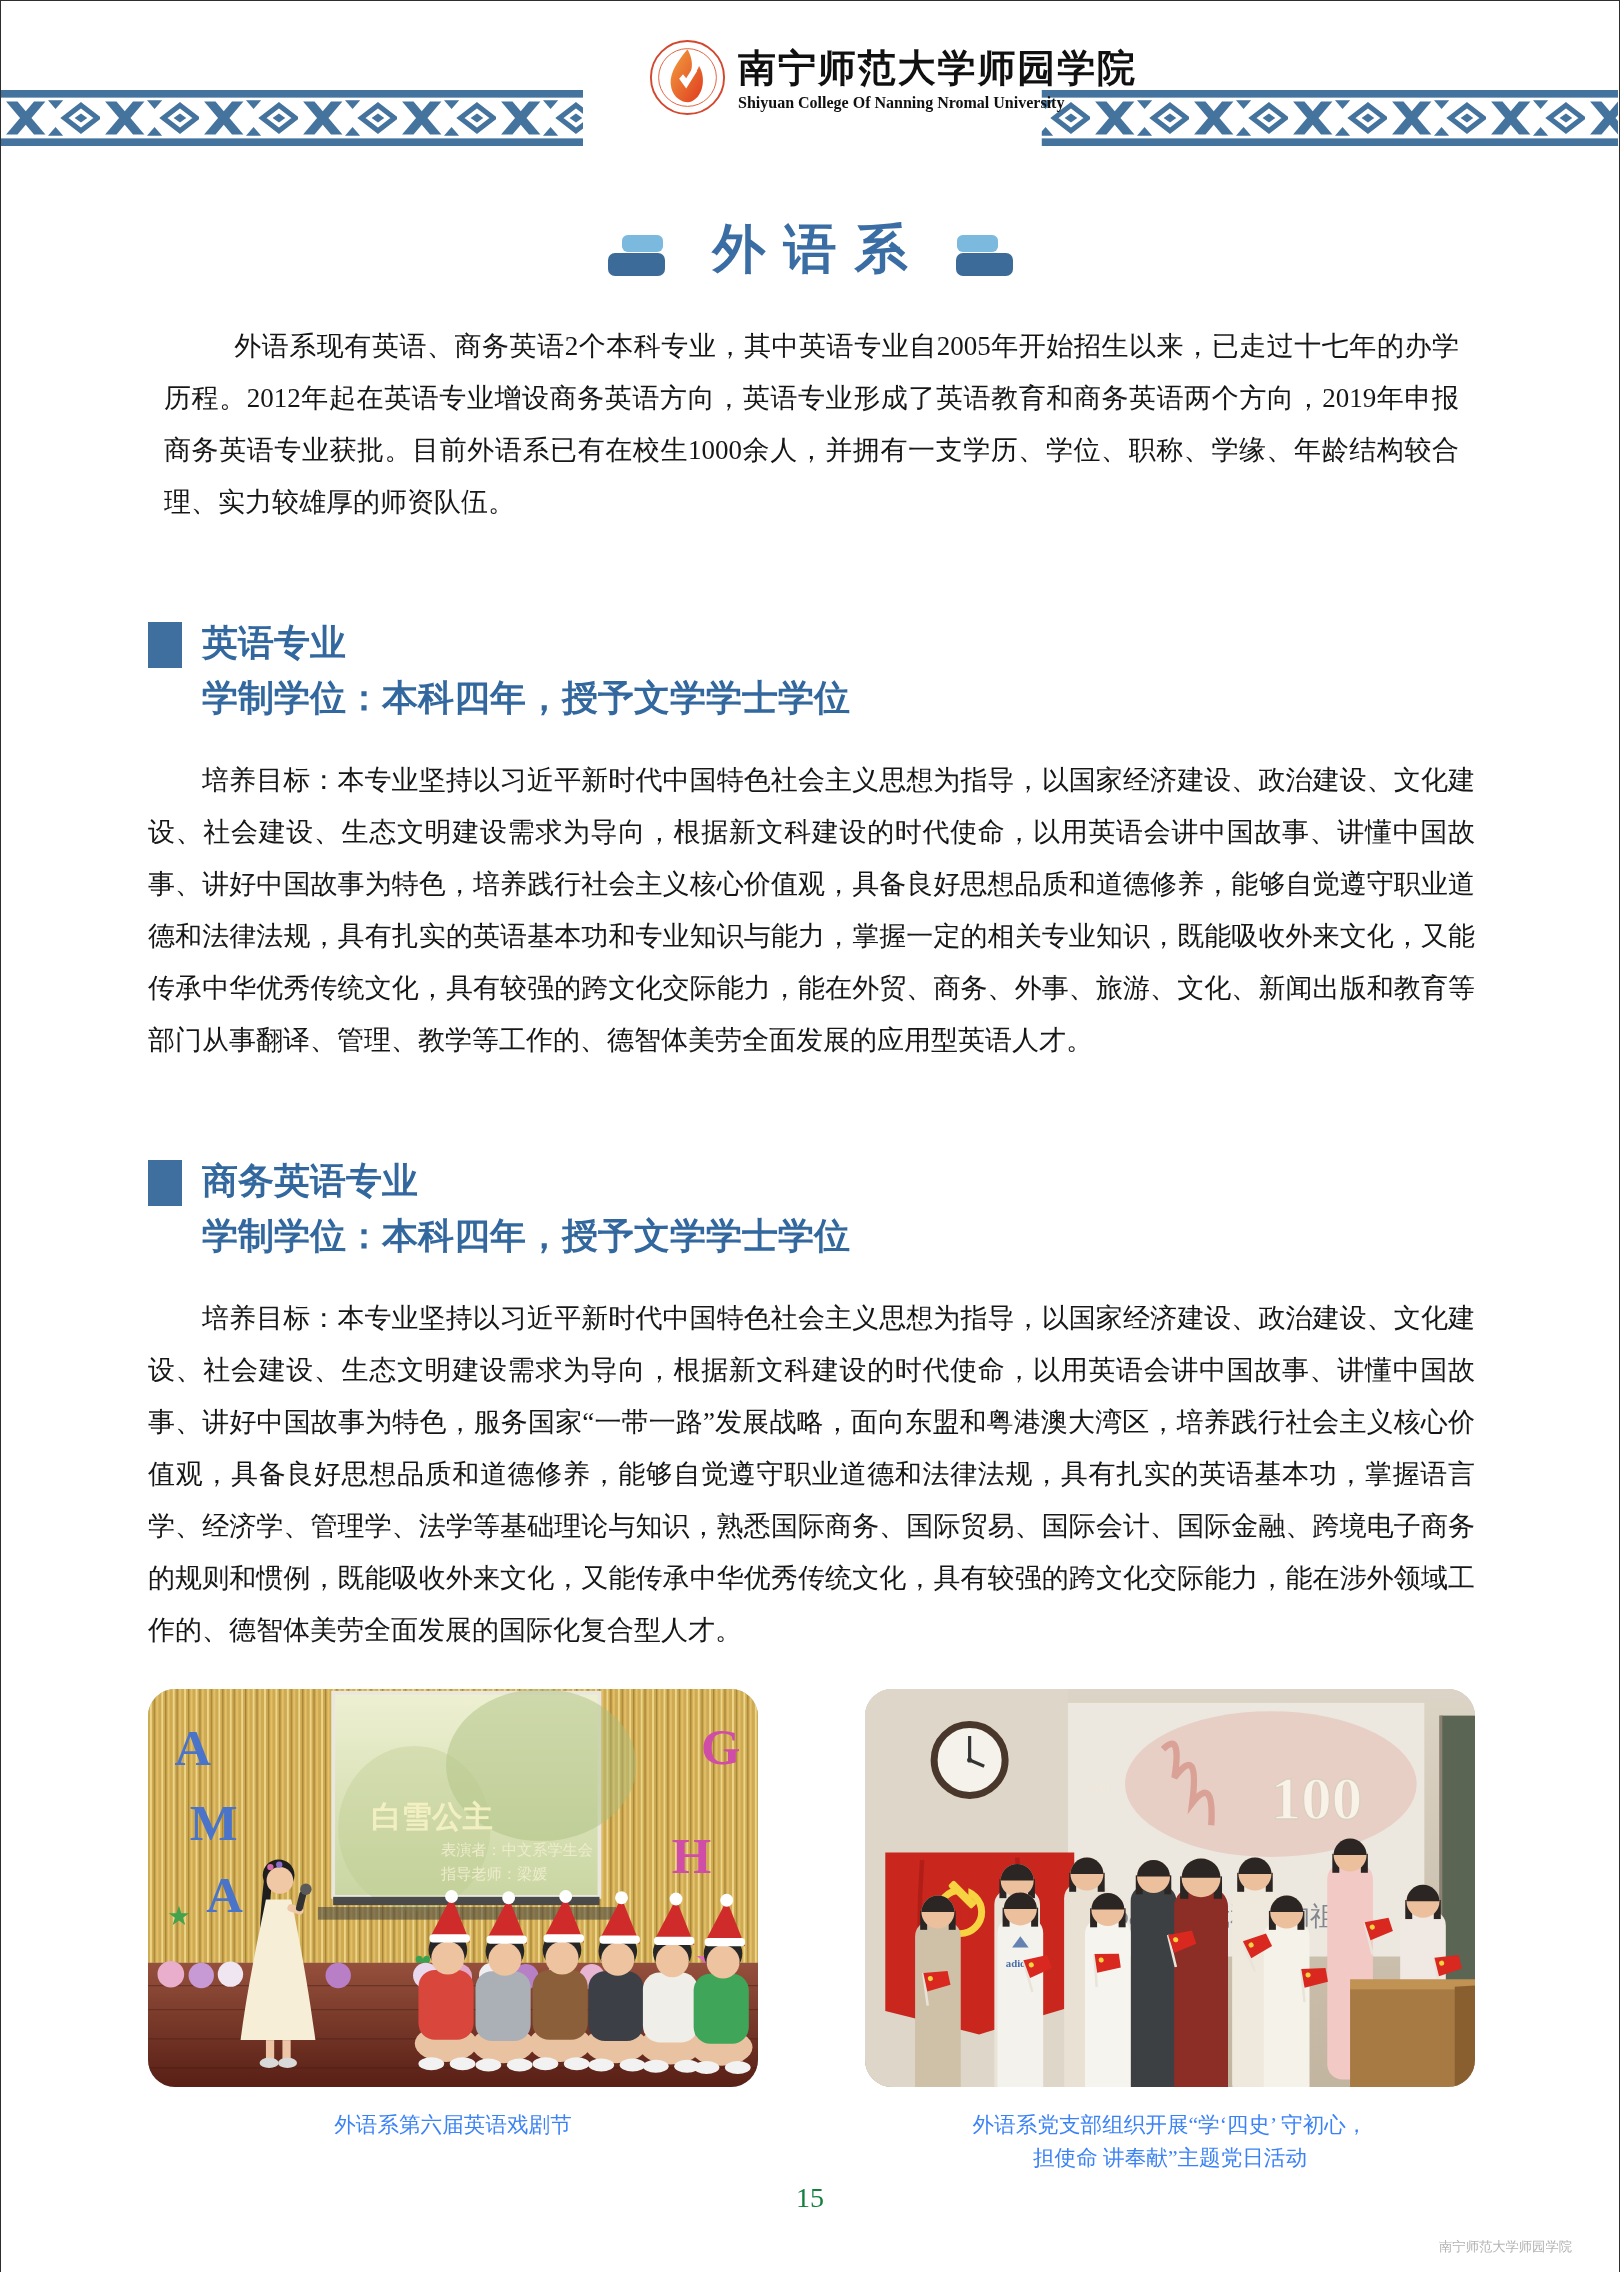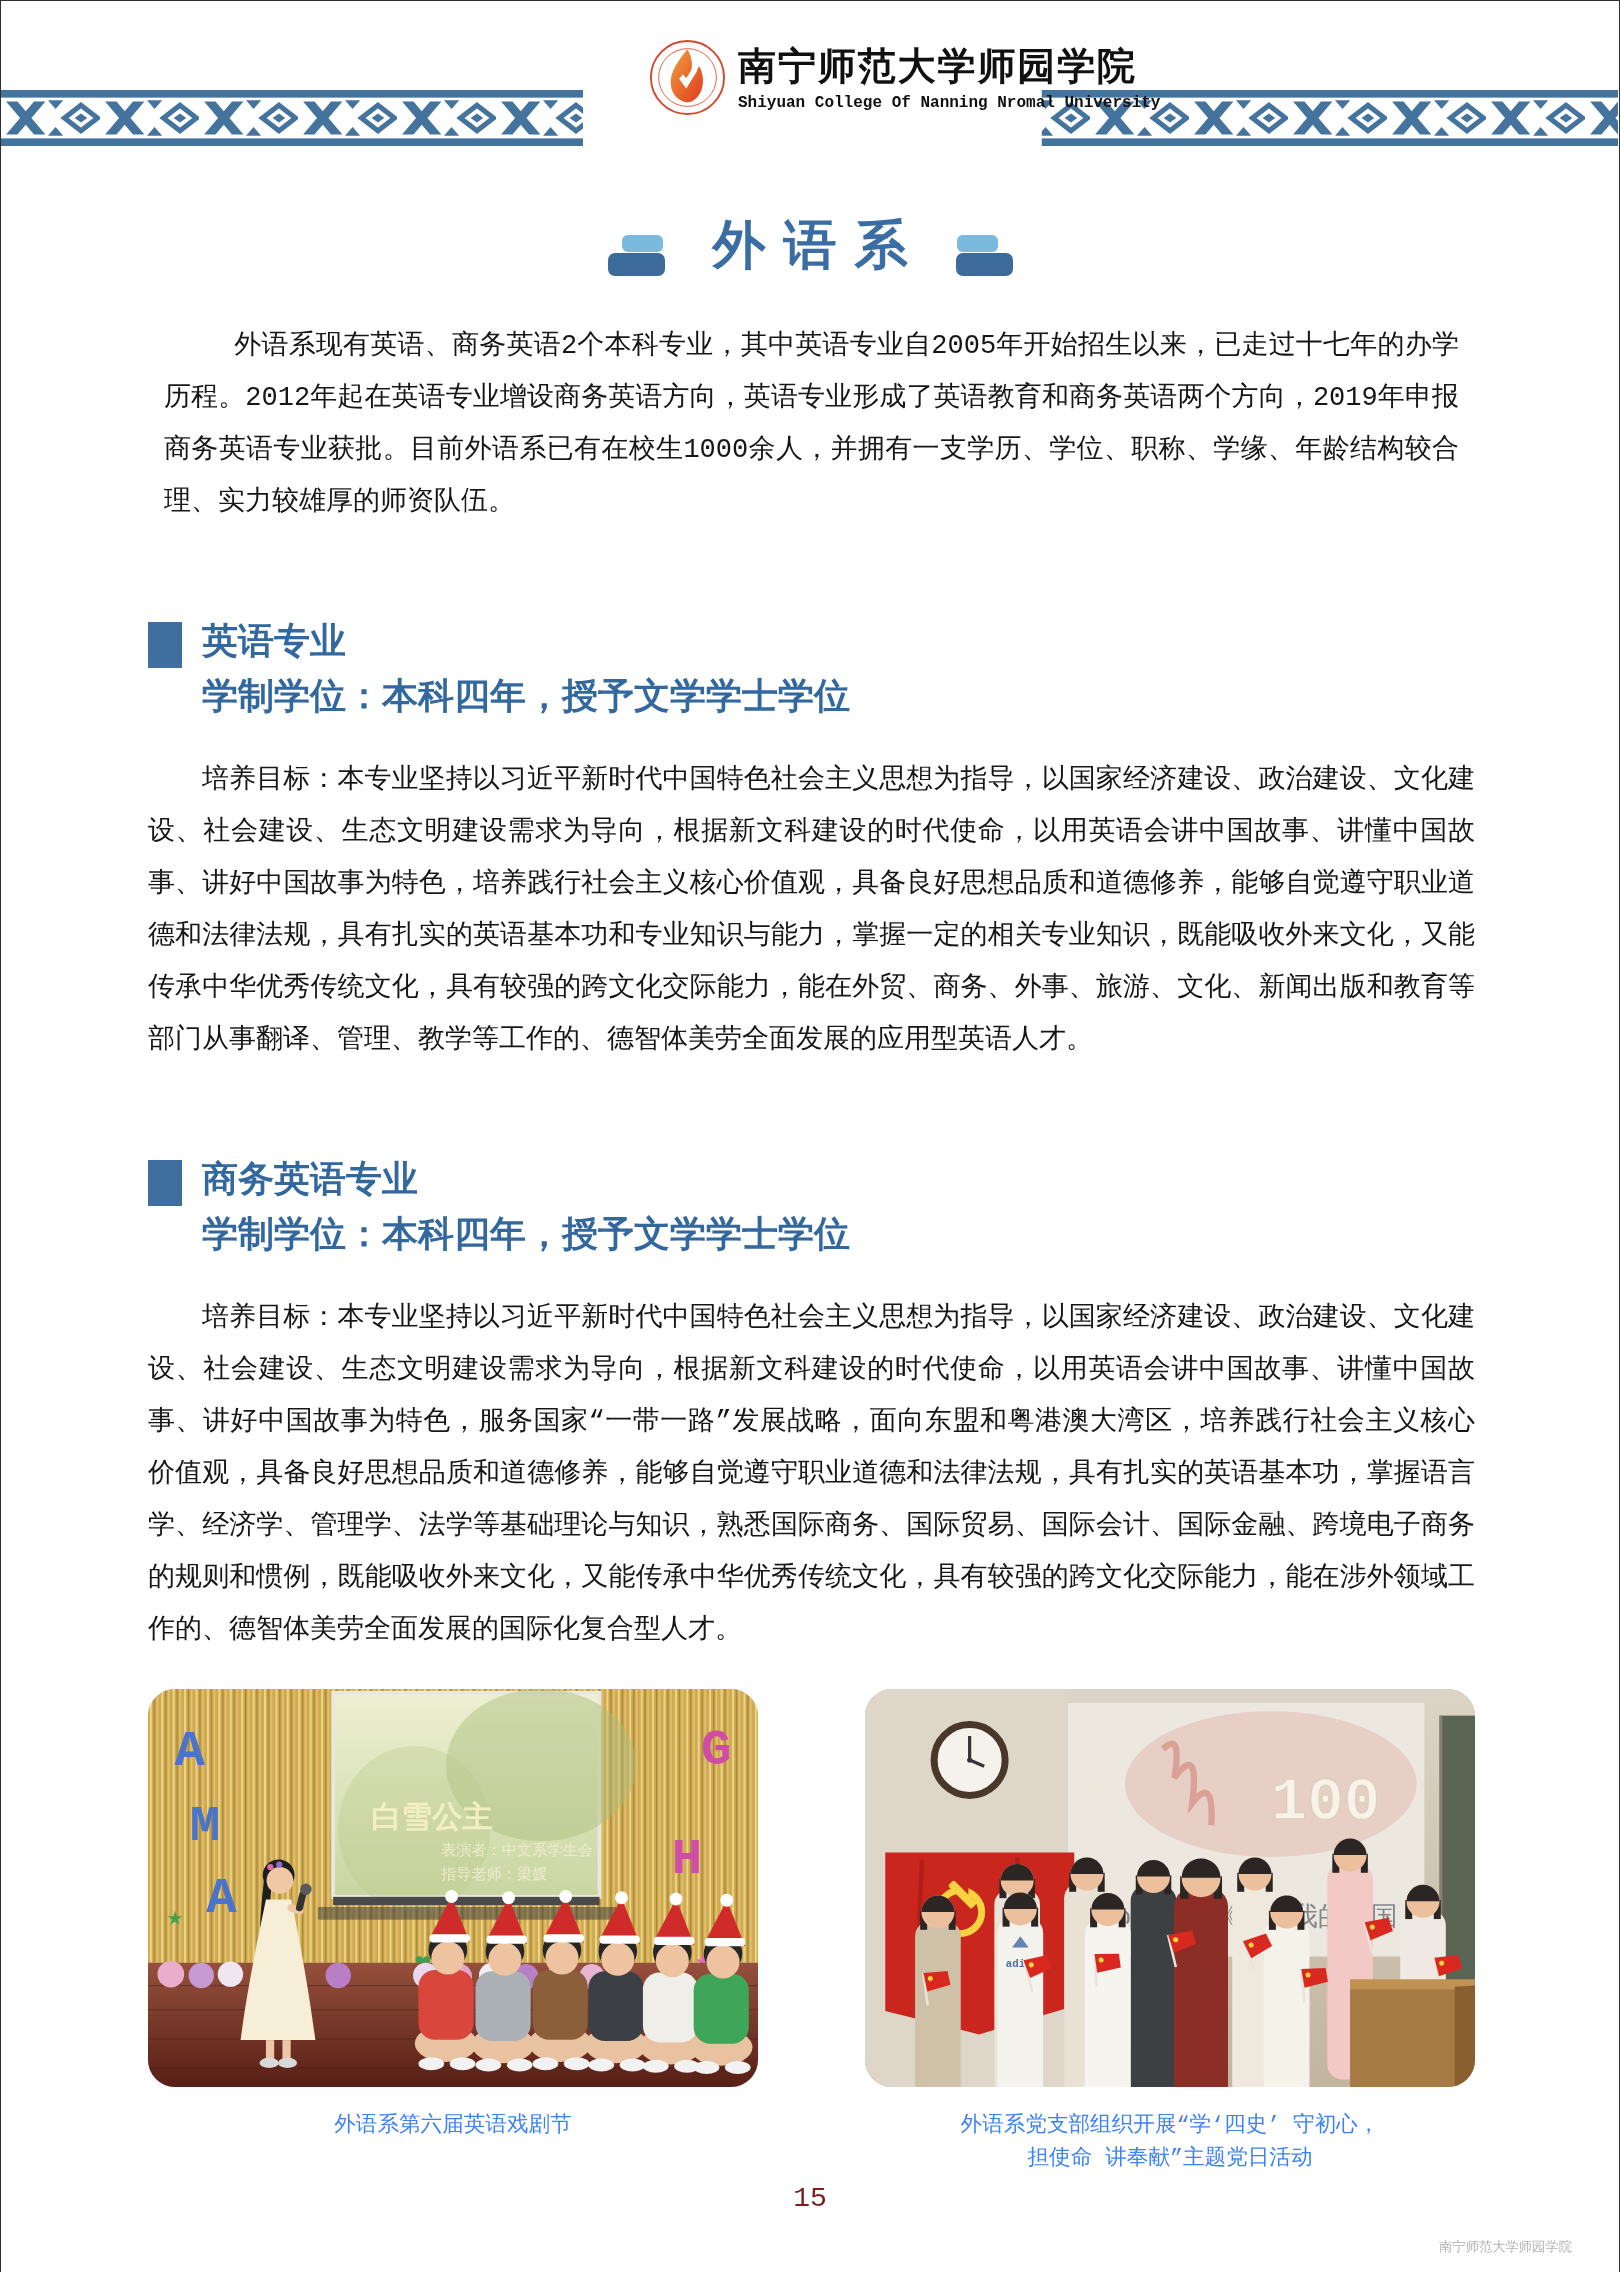--- a/index.html
+++ b/index.html
@@ -1,19 +1,19 @@
 <!DOCTYPE html>
 <html style="font-size:10px"><head>
 <meta charset="utf-8">
 <style>
   html,body{margin:0;padding:0;background:#ffffff;}
   .page{
     position:relative; width:1620px; height:2273px; background:#fff;
     border:1.9px solid #2e2e2e; box-sizing:border-box; overflow:hidden;
-    font-family:Liberation Mono, monospace; color:#161616;
+    font-family:Liberation Serif, serif; color:#161616;
   }
   
   .band{position:absolute; top:89px; left:0; width:1617px; height:56px;}
   .masthead-mask{position:absolute; left:582px; top:84px; width:458px; height:65px; background:#fff;}
   .logo{position:absolute; left:648px; top:38px; width:77px; height:77px;}
   .uni{position:absolute; left:737px; top:47px;}
   .uni-cn{font-size:38px; font-weight:700; color:#101010; letter-spacing:1.9px; line-height:1.1; white-space:nowrap;}
   .uni-en{font-size:16px; font-weight:700; color:#101010; margin-top:4px; white-space:nowrap;}
   
   .title-row{position:absolute; top:222px; left:0; width:100%; display:flex; justify-content:center; align-items:flex-end; gap:29px;}
@@ -31,21 +31,21 @@
   .bullet{flex:0 0 auto; width:34px; height:46px; background:#3e6f9f; margin-top:6.3px;}
   .sec-title,.sec-degree{font-size:36px; line-height:55px; font-weight:700; color:#33689f; white-space:nowrap;}
   .sec-body{margin:28px 0 0 0; text-indent:2em;}
   
   .photos{margin-top:33px; width:1327px; display:flex; justify-content:space-between;}
   figure{margin:0; width:610px;}
   .photo{width:610px; height:398px; border-radius:27px; overflow:hidden; position:relative; background:#bbb;}
   .photo svg{display:block; width:100%; height:100%;}
   figcaption{margin-top:21.6px; text-align:center; font-size:21.6px; line-height:33px; color:#3b82f6;}
   
-  .pagenum{position:absolute; bottom:58px; left:0; width:100%; text-align:center; font-size:28px; color:#7f1d1d;}
+  .pagenum{position:absolute; bottom:58px; left:0; width:100%; text-align:center; font-size:28px; color:#15803d;}
   .watermark{position:absolute; right:47px; bottom:16.5px; font-size:13.3px; color:#b3b3b3;}
 </style>
 </head>
 <body>
 
 <div class="page">
 
   <div class="band">
     <svg width="1617" height="56" viewBox="0 0 2548 88" preserveAspectRatio="none">
       <defs>

